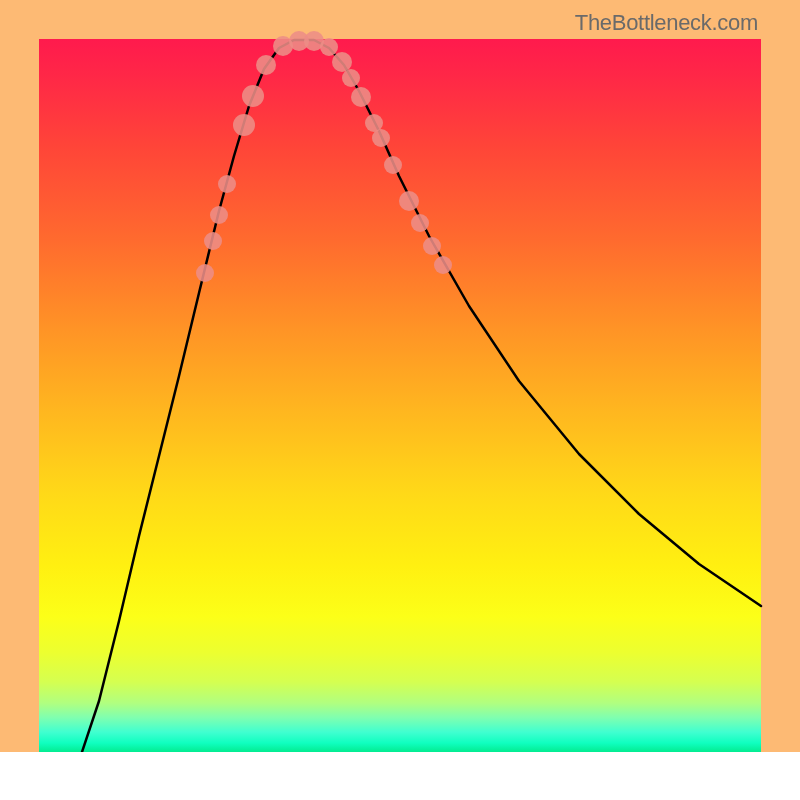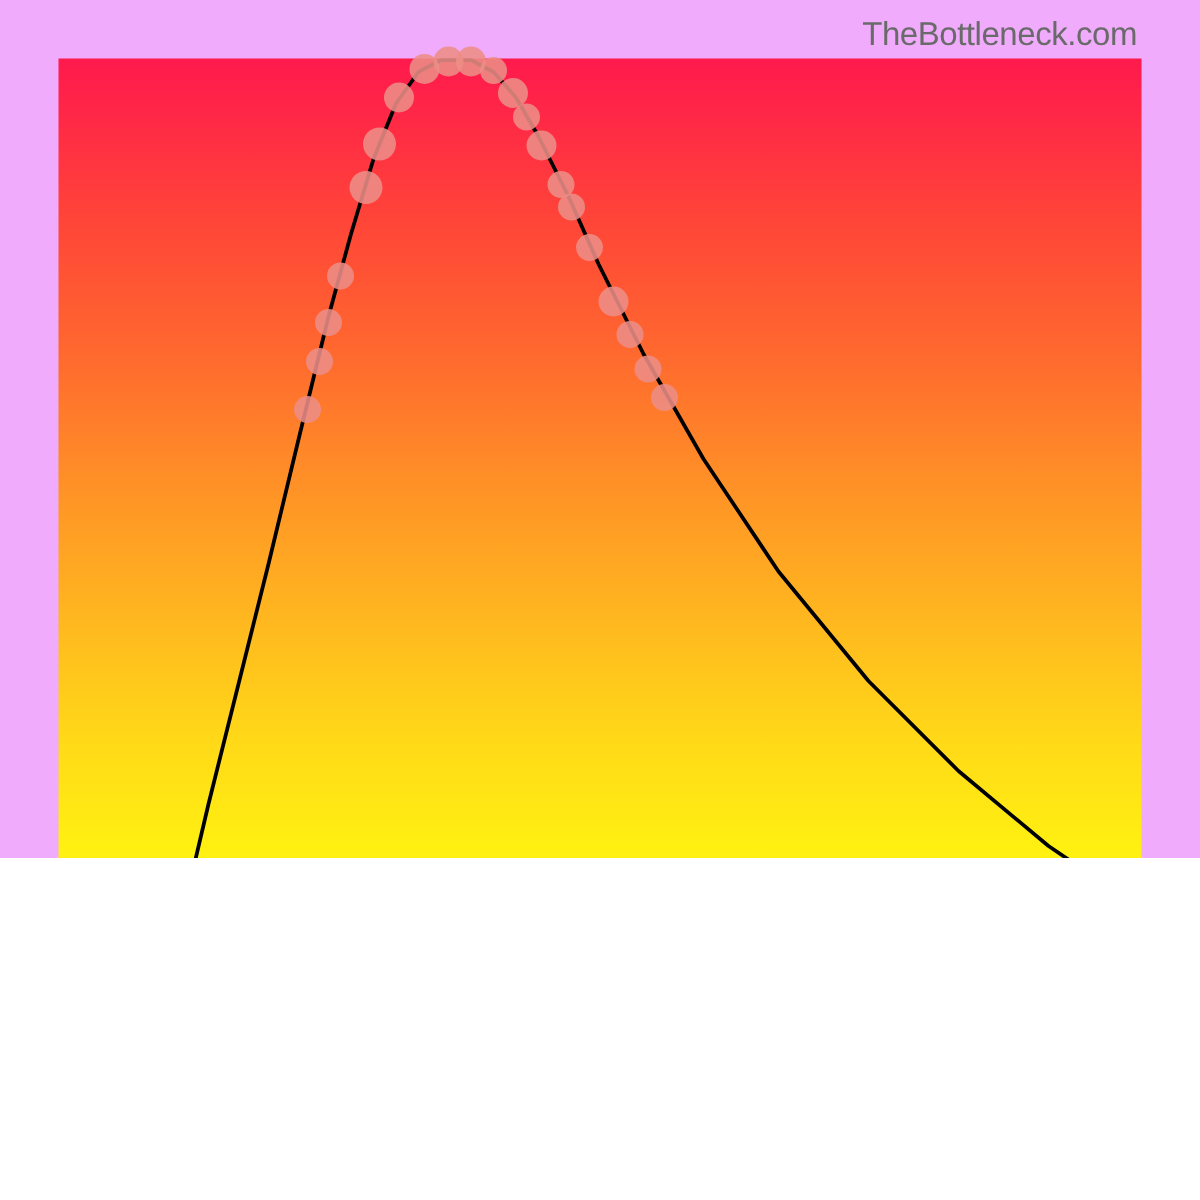--- a/index.html
+++ b/index.html
@@ -2,23 +2,23 @@
 <html><head>
 <meta charset="utf-8">
 <style>
   body {
     margin: 0;
     padding: 0;
     background: #fff;
   }
   .chart-container {
     width: 800px;
-    height: 572px;
+    height: 752px;
     position: relative;
-    background: #f0abfc;
+    background: #fdba74;
   }
   .plot-area {
     position: absolute;
     left: 39px;
     top: 39px;
     width: 722px;
     height: 722px;
     background: linear-gradient(to bottom,
       #ff1a4d 0%,
       #ff2747 5%,

